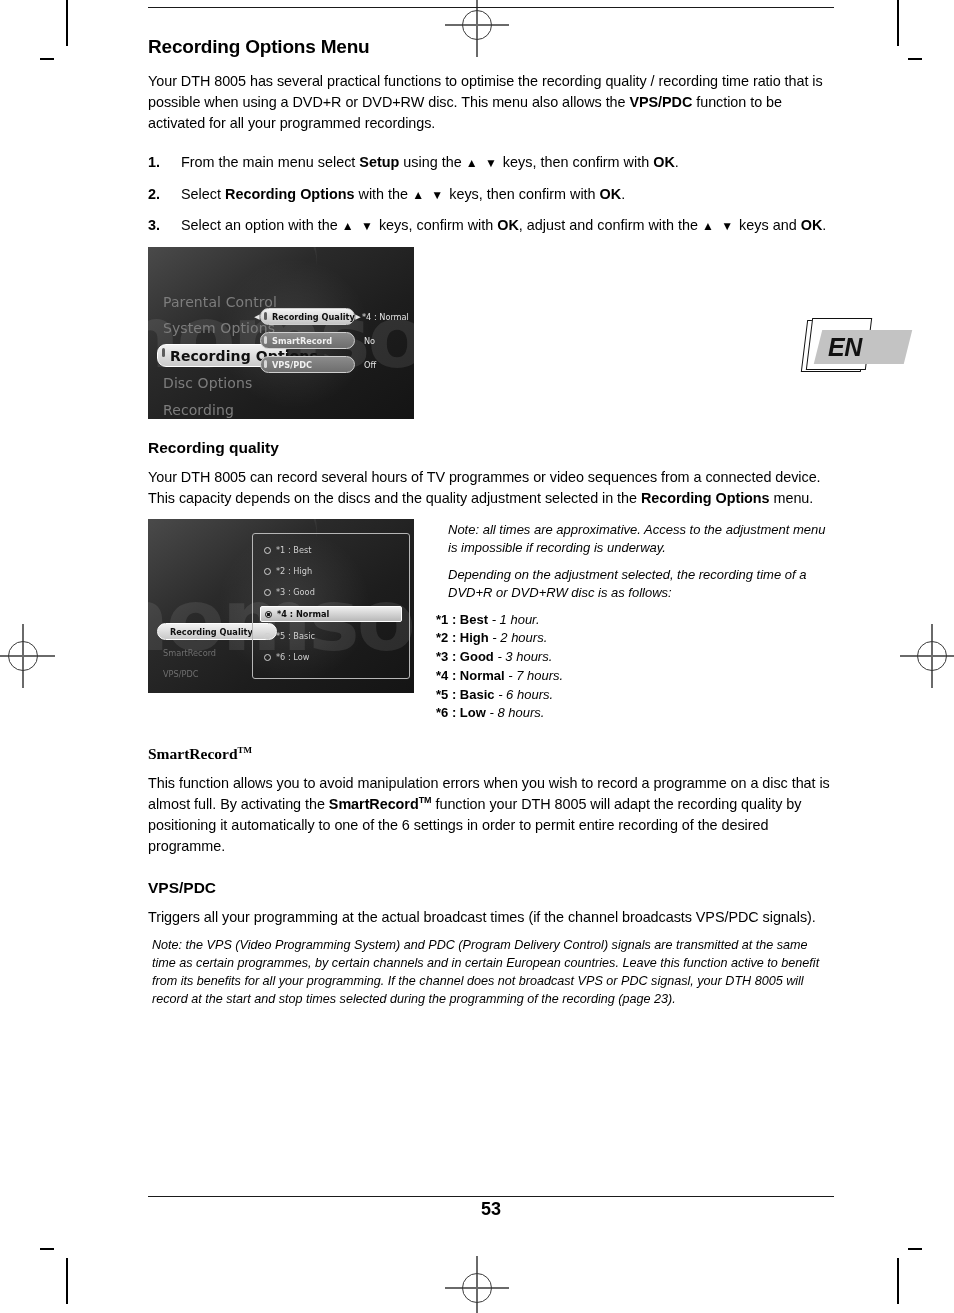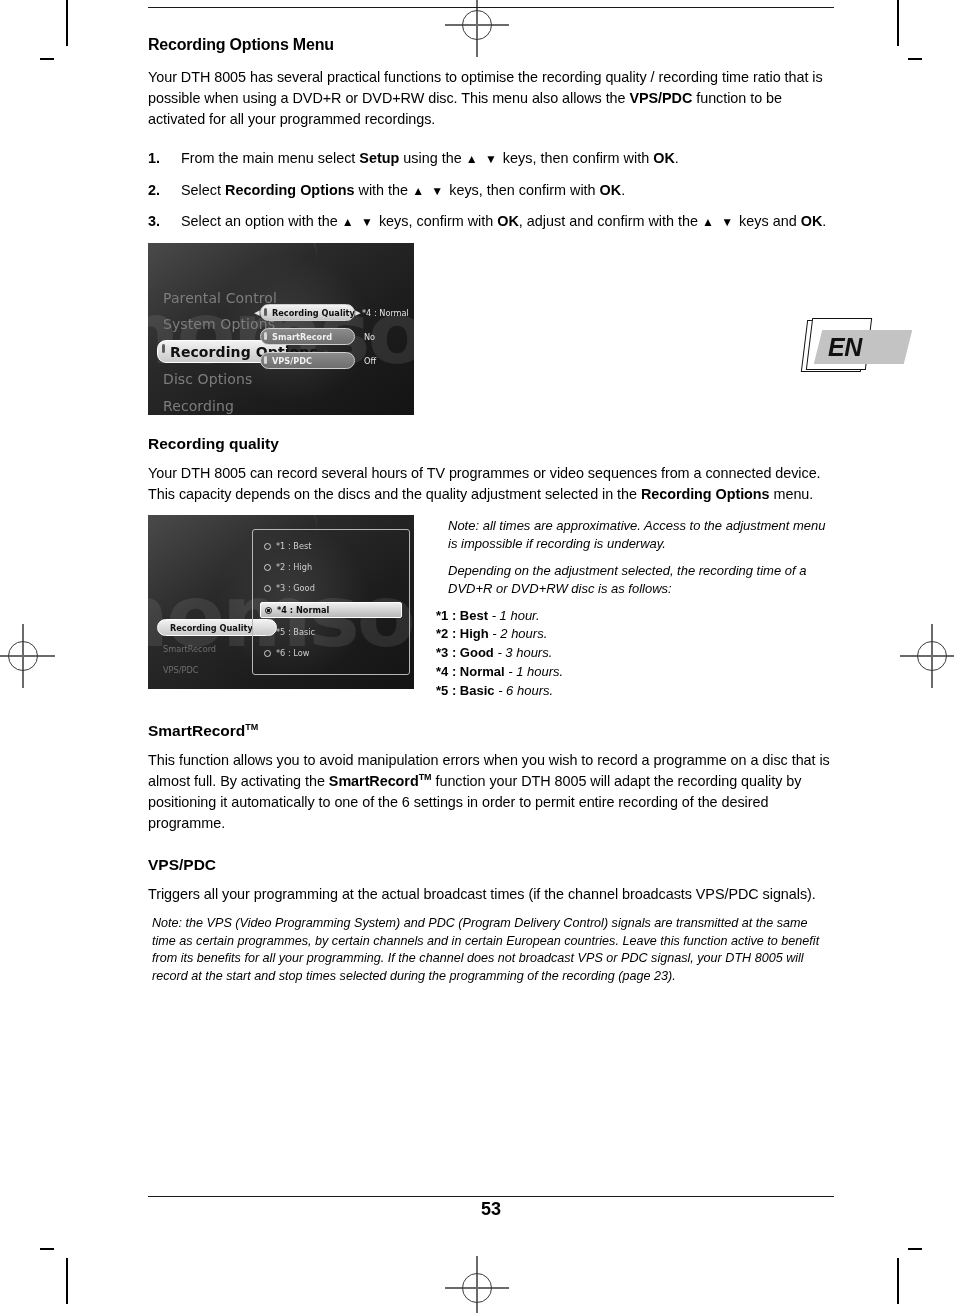--- a/index.html
+++ b/index.html
@@ -46,21 +46,21 @@
     padding-top: 105px;
     line-height: 1;
   }
   .header-rule {
     margin-top: 7px;
     border-top: 1.6px solid #1a1a1a;
     width: 686px;
   }
 
   h1.sect-title {
-    font-size: 16px;
+    font-size: 19px;
     font-weight: bold;
     margin: 28px 0 13px 0;
     letter-spacing: -0.2px;
   }
 
   p.body {
     font-size: 14.4px;
     line-height: 1.45;
     margin: 0 0 10px 0;
     letter-spacing: -0.05px;
@@ -398,27 +398,28 @@
       </div>
     </div>
 
     <div class="note-col">
       <p>Note: all times are approximative. Access to the adjustment menu is impossible if recording is underway.</p>
       <p>Depending on the adjustment selected, the recording time of a DVD+R or DVD+RW disc is as follows:</p>
       <ul class="qlist">
         <li><b>*1 : Best</b><span> - 1 hour.</span></li>
         <li><b>*2 : High</b><span> - 2 hours.</span></li>
         <li><b>*3 : Good</b><span> - 3 hours.</span></li>
-        <li><b>*4 : Normal</b><span> - 1 hours.</span></li>
+        <li><b>*4 : Normal</b><span> - 7 hours.</span></li>
         <li><b>*5 : Basic</b><span> - 6 hours.</span></li>
+        <li><b>*6 : Low</b><span> - 8 hours.</span></li>
       </ul>
     </div>
   </div>
 
-  <h2 class="sub" style="margin-top:22px;"><span>SmartRecord</span><sup>TM</sup></h2>
+  <h2 class="sub" style="margin-top:22px;font-family:Liberation Serif, serif;"><span>SmartRecord</span><sup>TM</sup></h2>
   <p class="body"><span>This function allows you to avoid manipulation errors when you wish to record a programme on a disc that is almost full. By activating the </span><b>SmartRecord</b><b><sup style="font-size:9px;">TM</sup></b><span> function your DTH 8005 will adapt the recording quality by positioning it automatically to one of the 6 settings in order to permit entire recording of the desired programme.</span></p>
 
   <h2 class="sub" style="margin-top:22px;">VPS/PDC</h2>
   <p class="body">Triggers all your programming at the actual broadcast times (if the channel broadcasts VPS/PDC signals).</p>
   <p class="smallnote">Note:  the VPS (Video Programming System) and PDC (Program Delivery Control) signals are transmitted at the same time as certain programmes, by certain channels and in certain European countries. Leave this function active to benefit from its benefits for all your programming. If the channel does not broadcast VPS or PDC signasl, your DTH 8005 will record at the start and stop times selected during the programming of the recording (page 23).</p>
 
 </div>
 
 <div class="footer-rule"></div>
 <div class="folio">53</div>

